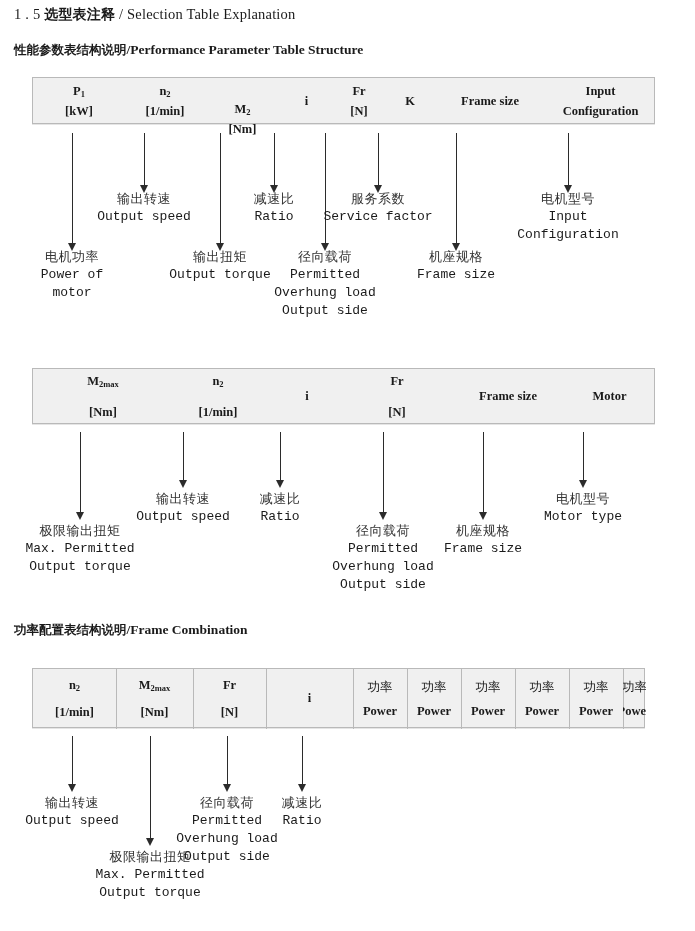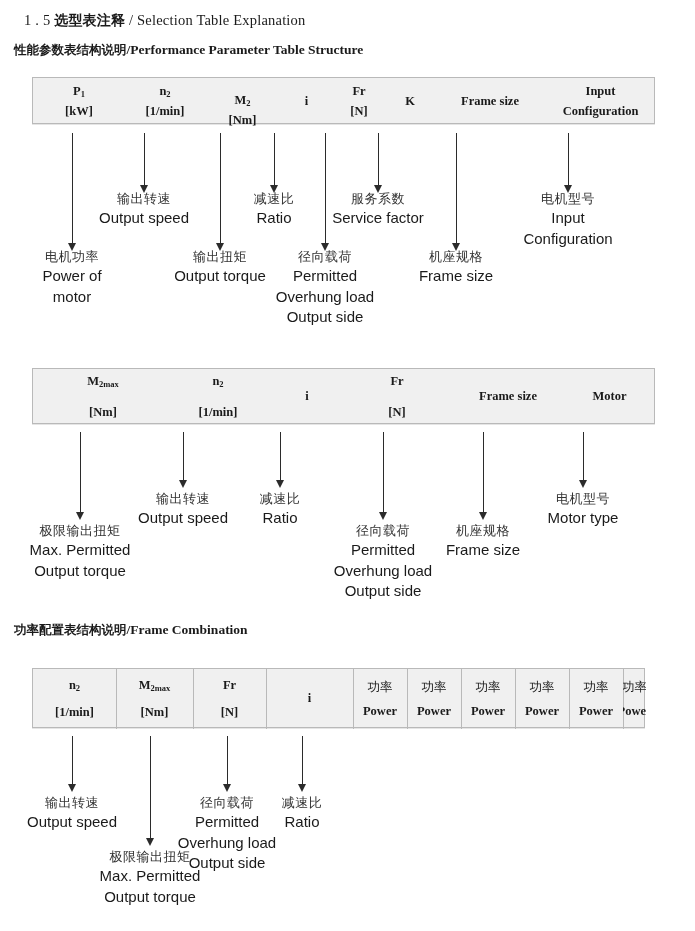--- a/index.html
+++ b/index.html
@@ -9,25 +9,24 @@
     font-family:"Liberation Serif", serif;
     color:#1a1a1a;
     position:relative;
     overflow:hidden;
   }
   .page{position:relative;width:695px;height:931px;}
 
   
   .doc-title{
     position:absolute;
-    left:24px; top:6px;
+    left:14px; top:6px;
     font-size:14.5px;
     white-space:nowrap;
     letter-spacing:.2px;
-    margin-top:6px;
   }
   .doc-title .num{font-family:"Liberation Serif",serif;}
   .doc-title .cn{font-family:"DejaVu Sans",sans-serif;font-weight:bold;font-size:14px;}
   .doc-title .en{font-family:"Liberation Serif",serif;font-size:14.5px;}
 
   .sec-head{
     position:absolute;
     left:14px;
     font-size:13px;
     white-space:nowrap;
@@ -95,22 +94,22 @@
   }
   .lbl .cn{
     display:block;
     font-family:"DejaVu Sans",sans-serif;
     font-size:13px;
     color:#333;
     letter-spacing:.5px;
   }
   .lbl .en{
     display:block;
-    font-family:Liberation Sans, sans-serif;
-    font-size:15px;
+    font-family:Liberation Mono, monospace;
+    font-size:13px;
     color:#1a1a1a;
   }
 </style>
 </head>
 <body>
 
 <div class="page">
 
   <div class="doc-title">
     <span class="num">1 . 5</span>
@@ -124,21 +123,21 @@
   <div class="tbl" style="left:32px; top:77px; width:623px; height:47px;">
     <div class="cellgrid">
       <div class="cell" style="left:0px;top:0;width:92px;height:47px;">
         <span class="l1"><span>P</span><sub>1</sub></span>
         <span class="l2">[kW]</span>
       </div>
       <div class="cell" style="left:92px;top:0;width:80px;height:47px;">
         <span class="l1"><span>n</span><sub>2</sub></span>
         <span class="l2">[1/min]</span>
       </div>
-      <div class="cell" style="left:172px;top:0;width:75px;height:65px;">
+      <div class="cell" style="left:172px;top:9px;width:75px;height:65px;">
         <span class="l1"><span>M</span><sub>2</sub></span>
         <span class="l2">[Nm]</span>
       </div>
       <div class="cell" style="left:247px;top:0;width:53px;height:47px;">
         <span class="l1">i</span>
       </div>
       <div class="cell" style="left:300px;top:0;width:52px;height:47px;">
         <span class="l1">Fr</span>
         <span class="l2">[N]</span>
       </div>

